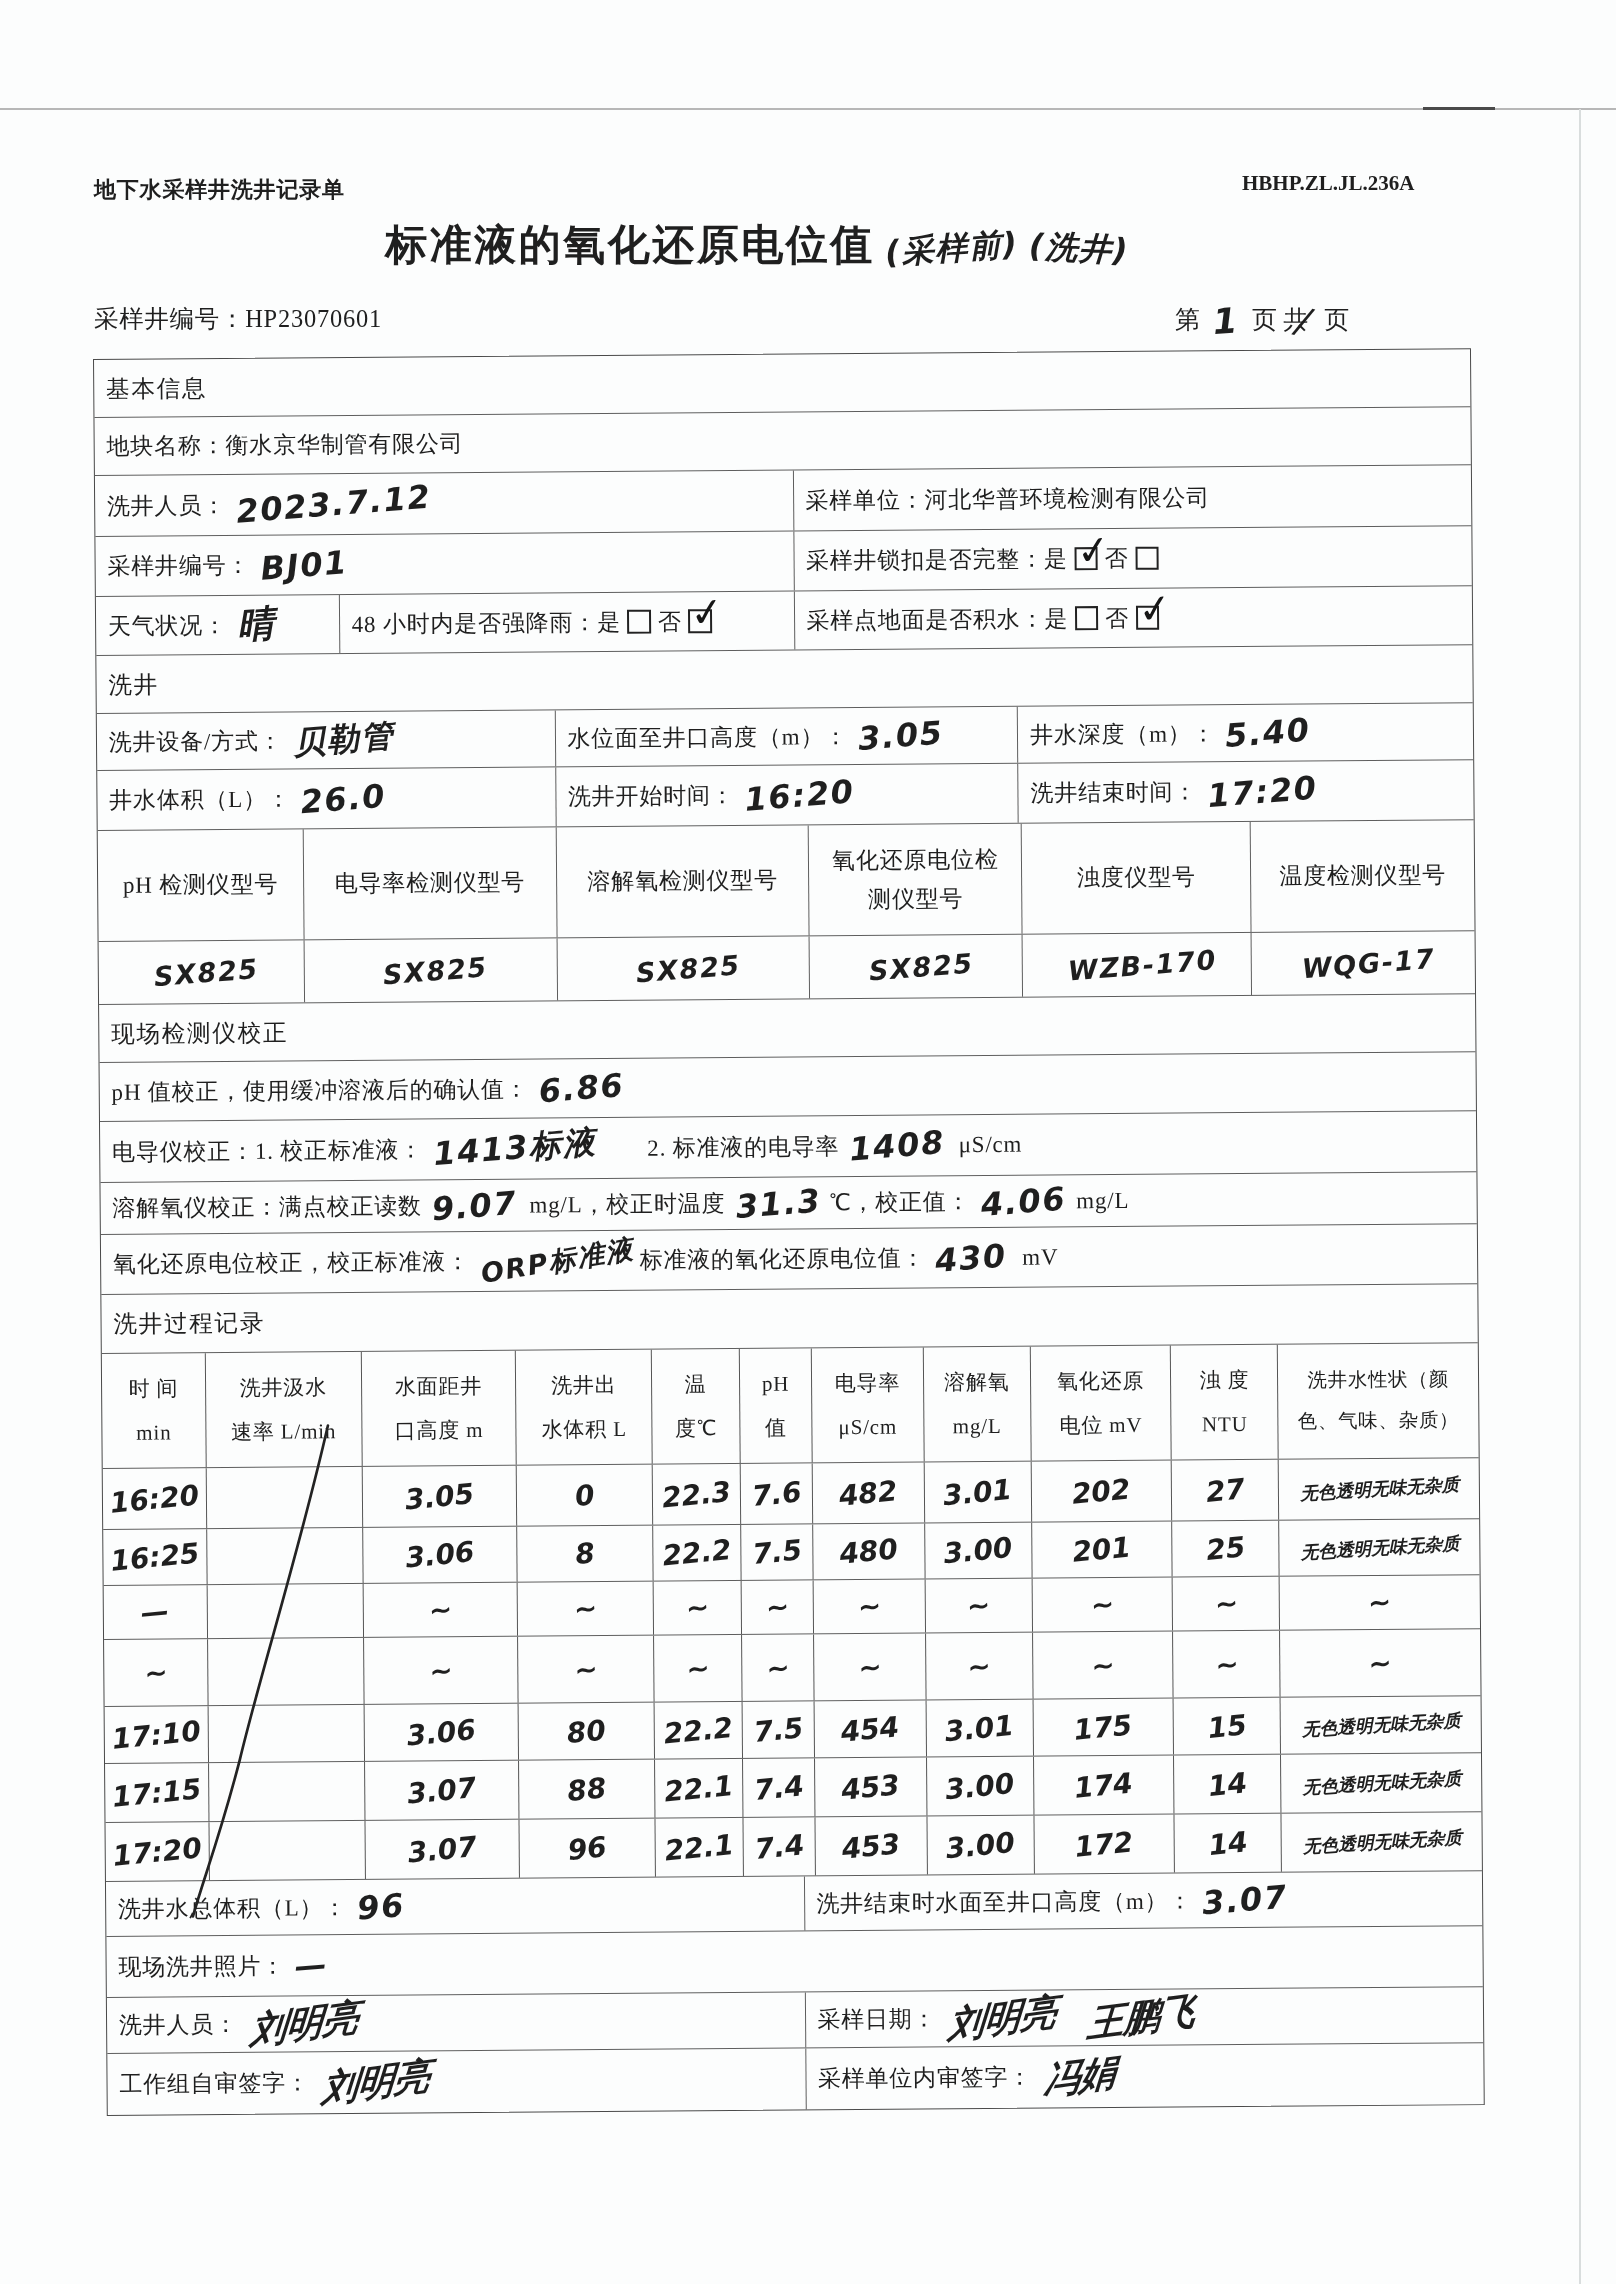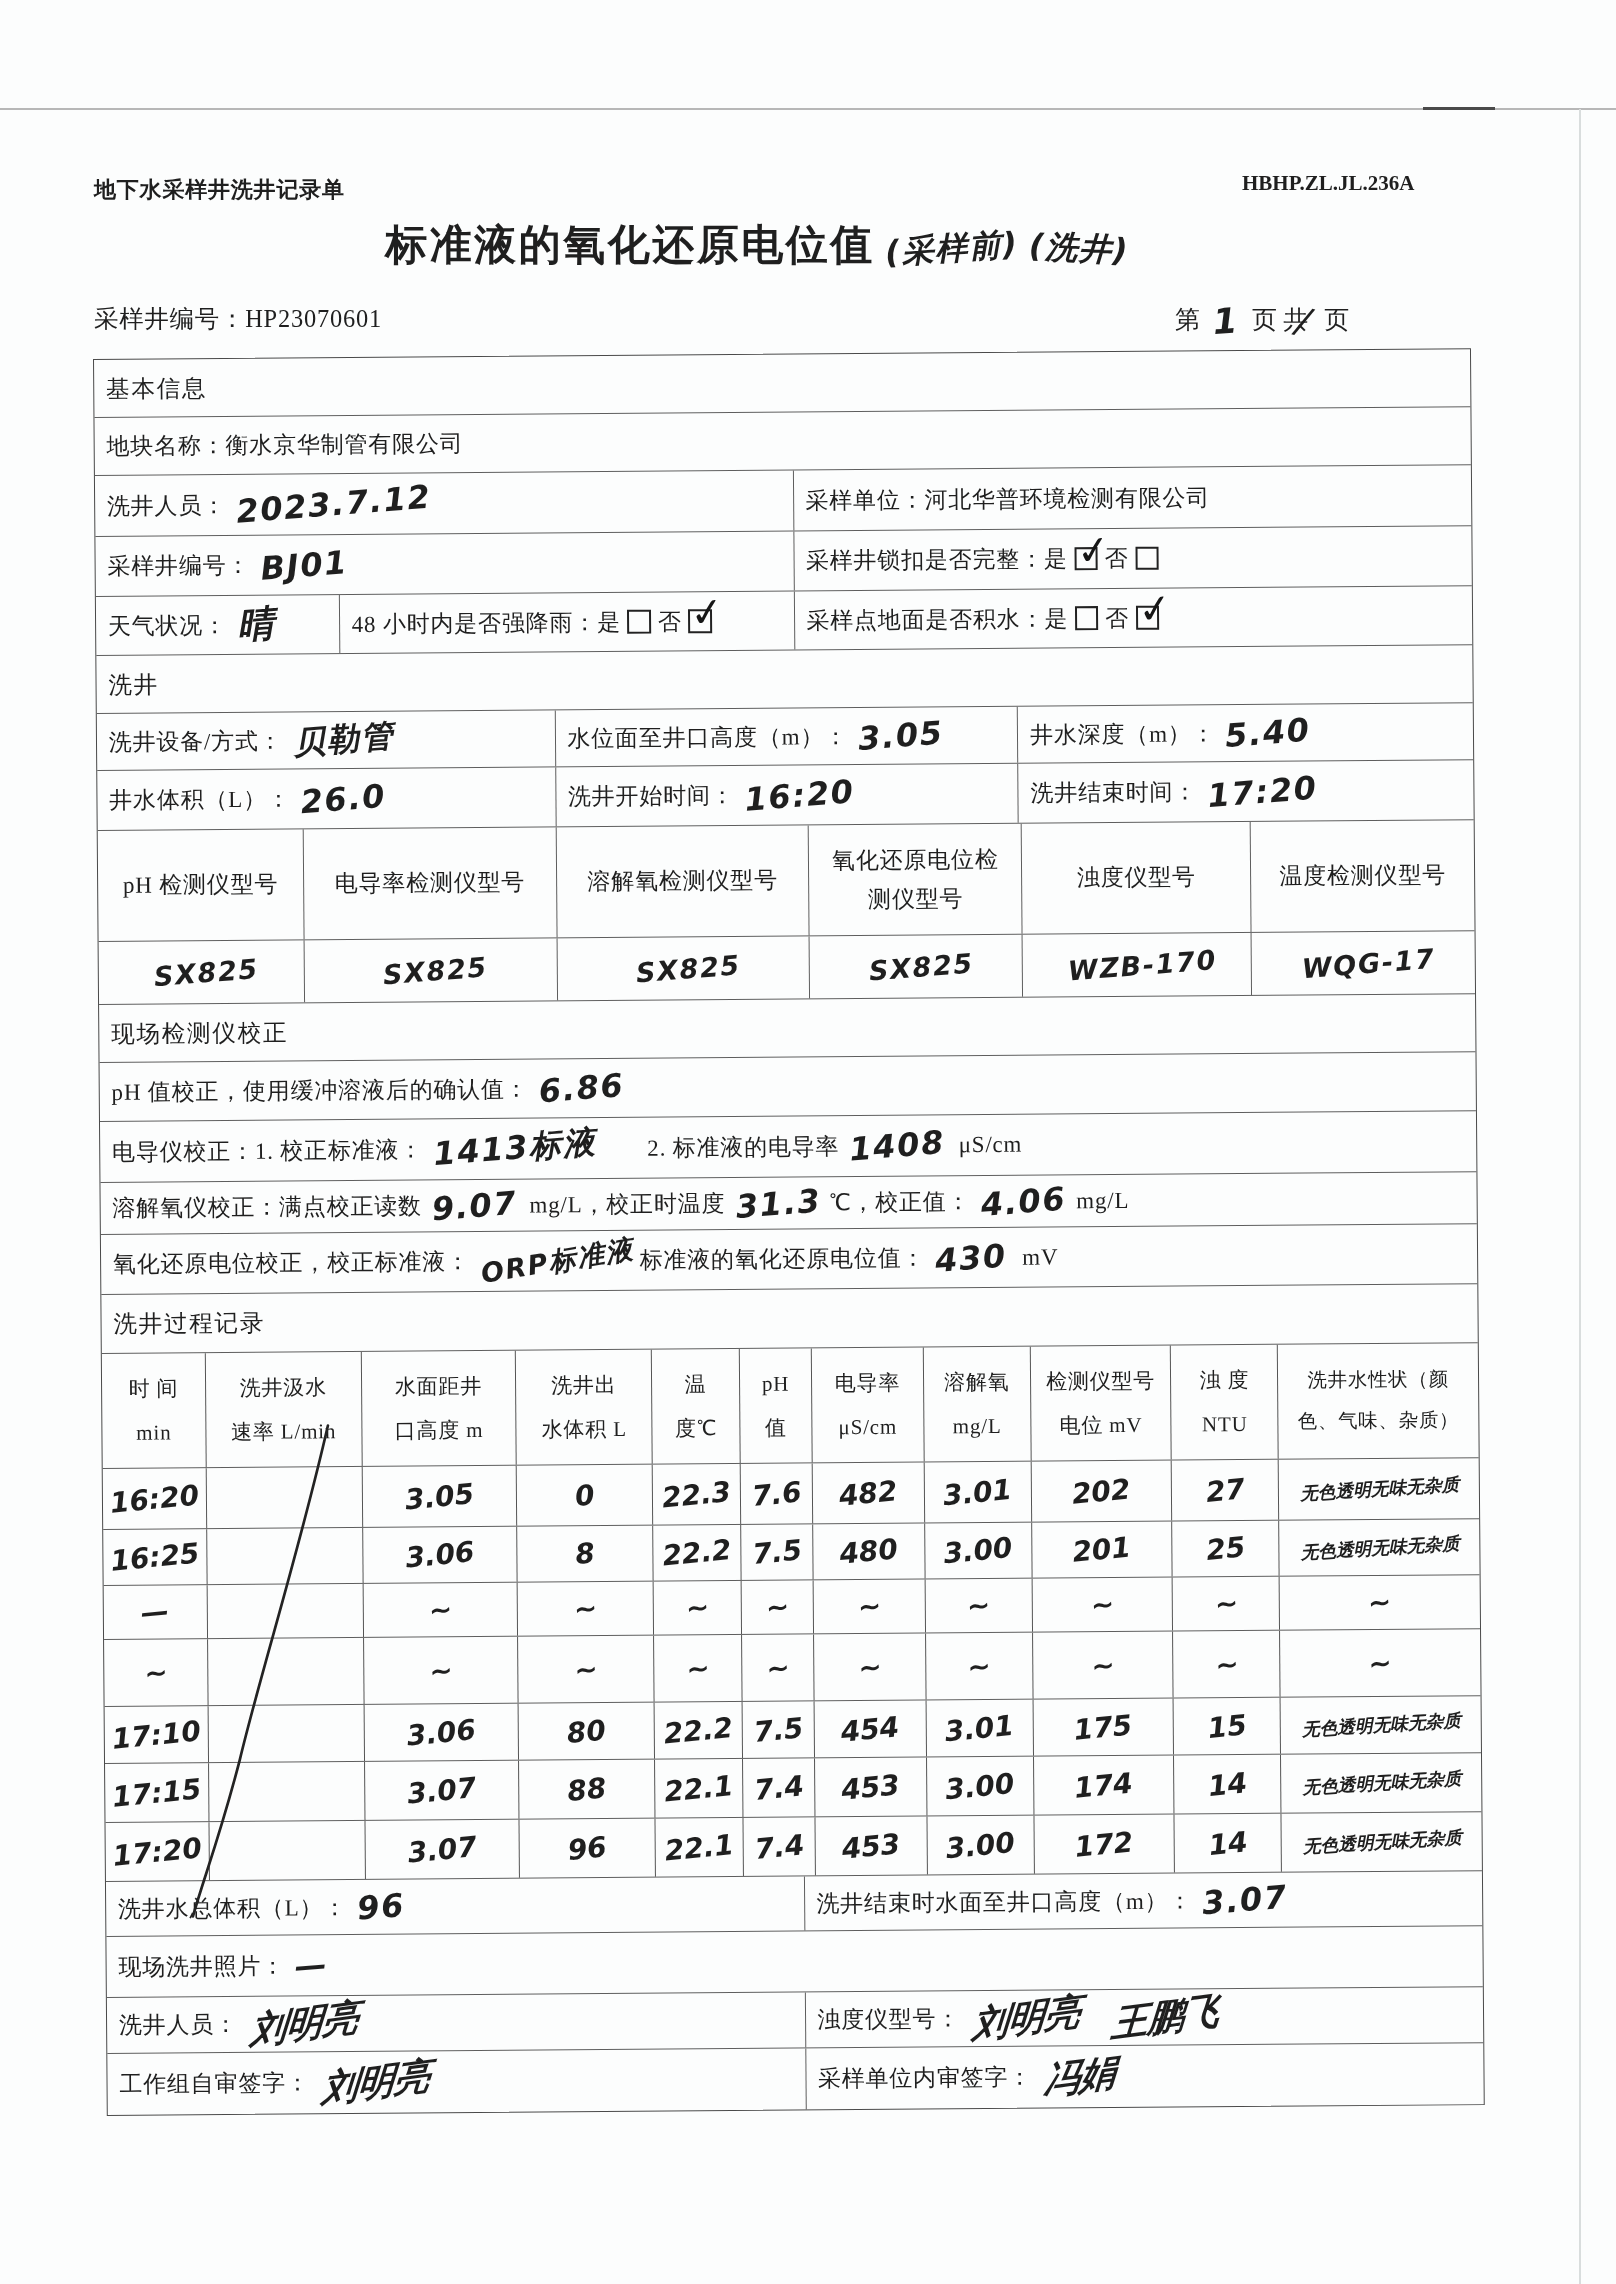--- a/index.html
+++ b/index.html
@@ -320,21 +320,21 @@
           </div>
         </div>
       <div class="pc" style="width:107px">
           <div class="phead">
             <div>溶解氧</div>
             <div>mg/L</div>
           </div>
         </div>
       <div class="pc" style="width:141px">
           <div class="phead">
-            <div>检测仪型号</div>
+            <div>氧化还原</div>
             <div>电位 mV</div>
           </div>
         </div>
       <div class="pc" style="width:107px">
           <div class="phead">
             <div>浊 度</div>
             <div>NTU</div>
           </div>
         </div>
       <div class="pc lastc" style="width:200px">
@@ -608,21 +608,21 @@
         <span class="hw">—</span>
       </div>
     </div>
 
     <div class="row" style="height:56px">
       <div class="cell" style="width:699px">
         <span class="lbl">洗井人员：</span>
         <span class="sig">刘明亮</span>
       </div>
       <div class="cell lastc" style="width:678px">
-        <span class="lbl">浊度仪型号：</span>
+        <span class="lbl">采样日期：</span>
         <span class="sig">刘明亮</span>
         <span class="sig" style="margin-left:30px">王鹏飞</span>
       </div>
     </div>
 
     <div class="row last" style="height:61px">
       <div class="cell" style="width:699px">
         <span class="lbl">工作组自审签字：</span>
         <span class="sig">刘明亮</span>
       </div>

